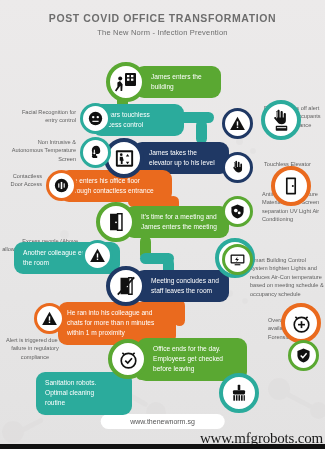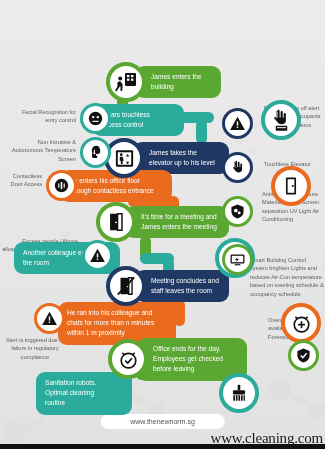--- a/index.html
+++ b/index.html
@@ -100,20 +100,24 @@
   </div>
   <div class="mol" style="left:226px;top:290px;opacity:.4;">
     <span class="dot" style="left:0;top:0;width:7px;height:7px;"></span>
     <span class="dot" style="left:16px;top:8px;width:6px;height:6px;"></span>
   </div>
   <div class="mol" style="left:60px;top:230px;opacity:.35;">
     <span class="dot" style="left:0;top:0;width:9px;height:9px;"></span>
     <span class="dot" style="left:16px;top:12px;width:7px;height:7px;"></span>
   </div>
 
+  <div class="header">
+    <div class="title">POST COVID OFFICE TRANSFORMATION</div>
+    <div class="subtitle">The  New Norm - Infection Prevention</div>
+  </div>
 
   <div class="stub" style="left:117px;top:90px;width:11px;height:26px;background:#5aa832;"></div>
   <div class="stub" style="left:176px;top:112px;width:38px;height:11px;background:#2bab9c;"></div>
   <div class="stub" style="left:196px;top:120px;width:11px;height:24px;background:#2bab9c;"></div>
   <div class="stub" style="left:122px;top:160px;width:48px;height:11px;background:#1f3864;"></div>
   <div class="stub" style="left:122px;top:164px;width:11px;height:22px;background:#ea6a1e;"></div>
   <div class="stub" style="left:168px;top:196px;width:11px;height:22px;background:#ea6a1e;"></div>
   <div class="stub" style="left:128px;top:196px;width:48px;height:11px;background:#ea6a1e;"></div>
   <div class="stub" style="left:140px;top:236px;width:11px;height:24px;background:#5aa832;"></div>
   <div class="stub" style="left:140px;top:253px;width:34px;height:11px;background:#2bab9c;"></div>
@@ -334,16 +338,16 @@
 
   <div class="ring small" style="position:absolute;left:288px;top:340px;border-color:#5aa832;">
     <svg width="17" height="17" viewBox="0 0 24 24" fill="#111">
       <path d="M12 2.2L3.4 5.6v6.2c0 5 3.7 9.2 8.6 10.2 4.9-1 8.6-5.2 8.6-10.2V5.6z"></path>
       <polyline points="8,12 11,15 16.4,8.8" fill="none" stroke="#fff" stroke-width="2"></polyline>
     </svg>
   </div>
   <div class="cap right" style="left:268px;top:316px;width:52px;">Overall Tracking available for Forensics</div>
 
   <div class="url-pill">www.thenewnorm.sg</div>
-  <div class="watermark">www.cleaning.com</div>
+  <div class="watermark">www.mfgrobots.com</div>
   <div class="blackbar"></div>
 
 </div>
 
 </body></html>

